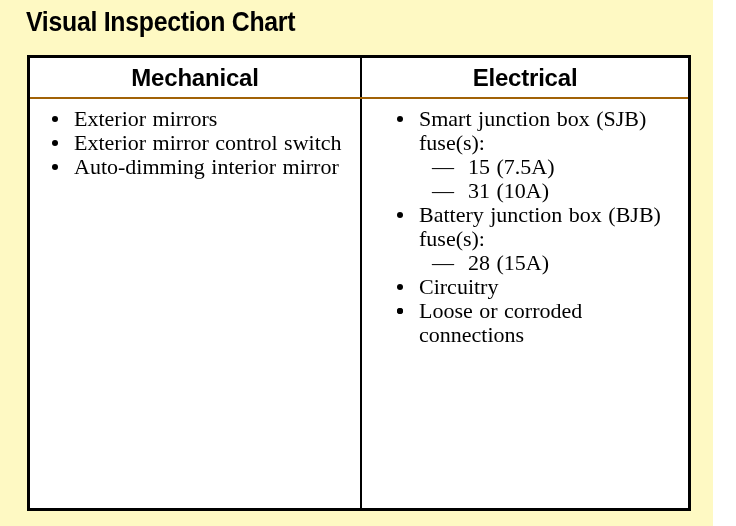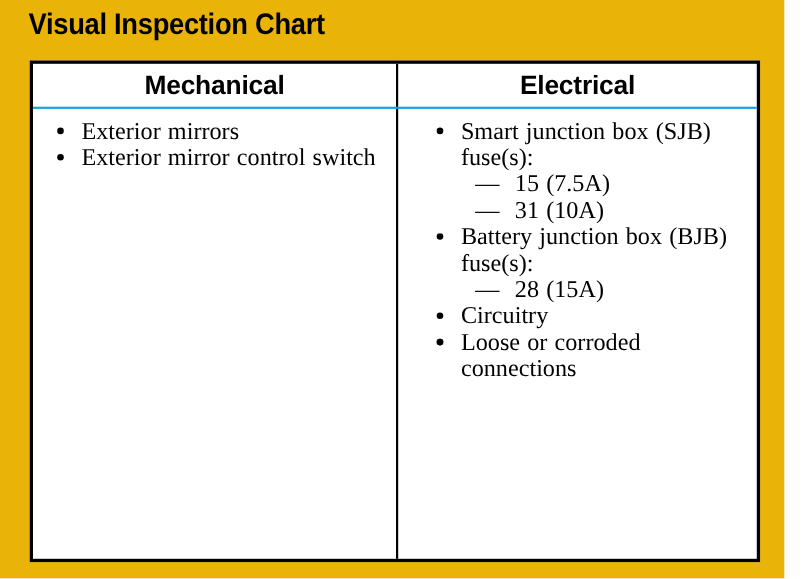--- a/index.html
+++ b/index.html
@@ -13,21 +13,21 @@
     overflow: hidden;
     font-family: "Liberation Serif", "DejaVu Serif", serif;
     color: #000000;
     -webkit-font-smoothing: none;
   }
 
   #page {
     position: relative;
     width: 713px;
     height: 526px;
-    background: #eab308;
+    background: #fef9c3;
   }
 
   
   .chart-title {
     position: absolute;
     left: 26px;
     top: 6px;
     font-family: "Liberation Sans", "DejaVu Sans", sans-serif;
     font-weight: bold;
     font-size: 27px;
@@ -56,21 +56,21 @@
     height: 100%;
   }
 
   
   .header-row {
     position: absolute;
     left: 0;
     top: 0;
     right: 0;
     height: 41px;
-    border-bottom: 2px solid #0ea5e9;
+    border-bottom: 2px solid #a16207;
     box-sizing: border-box;
   }
   .header-cell {
     position: absolute;
     top: 0;
     height: 39px;
     line-height: 39px;
     text-align: center;
     font-family: "Liberation Sans", "DejaVu Sans", sans-serif;
     font-weight: bold;
@@ -168,20 +168,24 @@
       <div class="body-cell left">
         <ul class="bullet-list">
           <li class="bullet-item">
             <span class="bullet-dot"></span>
             <span>Exterior mirrors</span>
           </li>
           <li class="bullet-item">
             <span class="bullet-dot"></span>
             <span>Exterior mirror control switch</span>
           </li>
+          <li class="bullet-item">
+            <span class="bullet-dot"></span>
+            <span>Auto-dimming interior mirror</span>
+          </li>
         </ul>
       </div>
 
       <div class="body-cell right">
         <ul class="bullet-list">
 
           <li class="bullet-item">
             <span class="bullet-dot"></span>
             <span>Smart junction box (SJB) fuse(s):</span>
             <ul class="sub-list">

